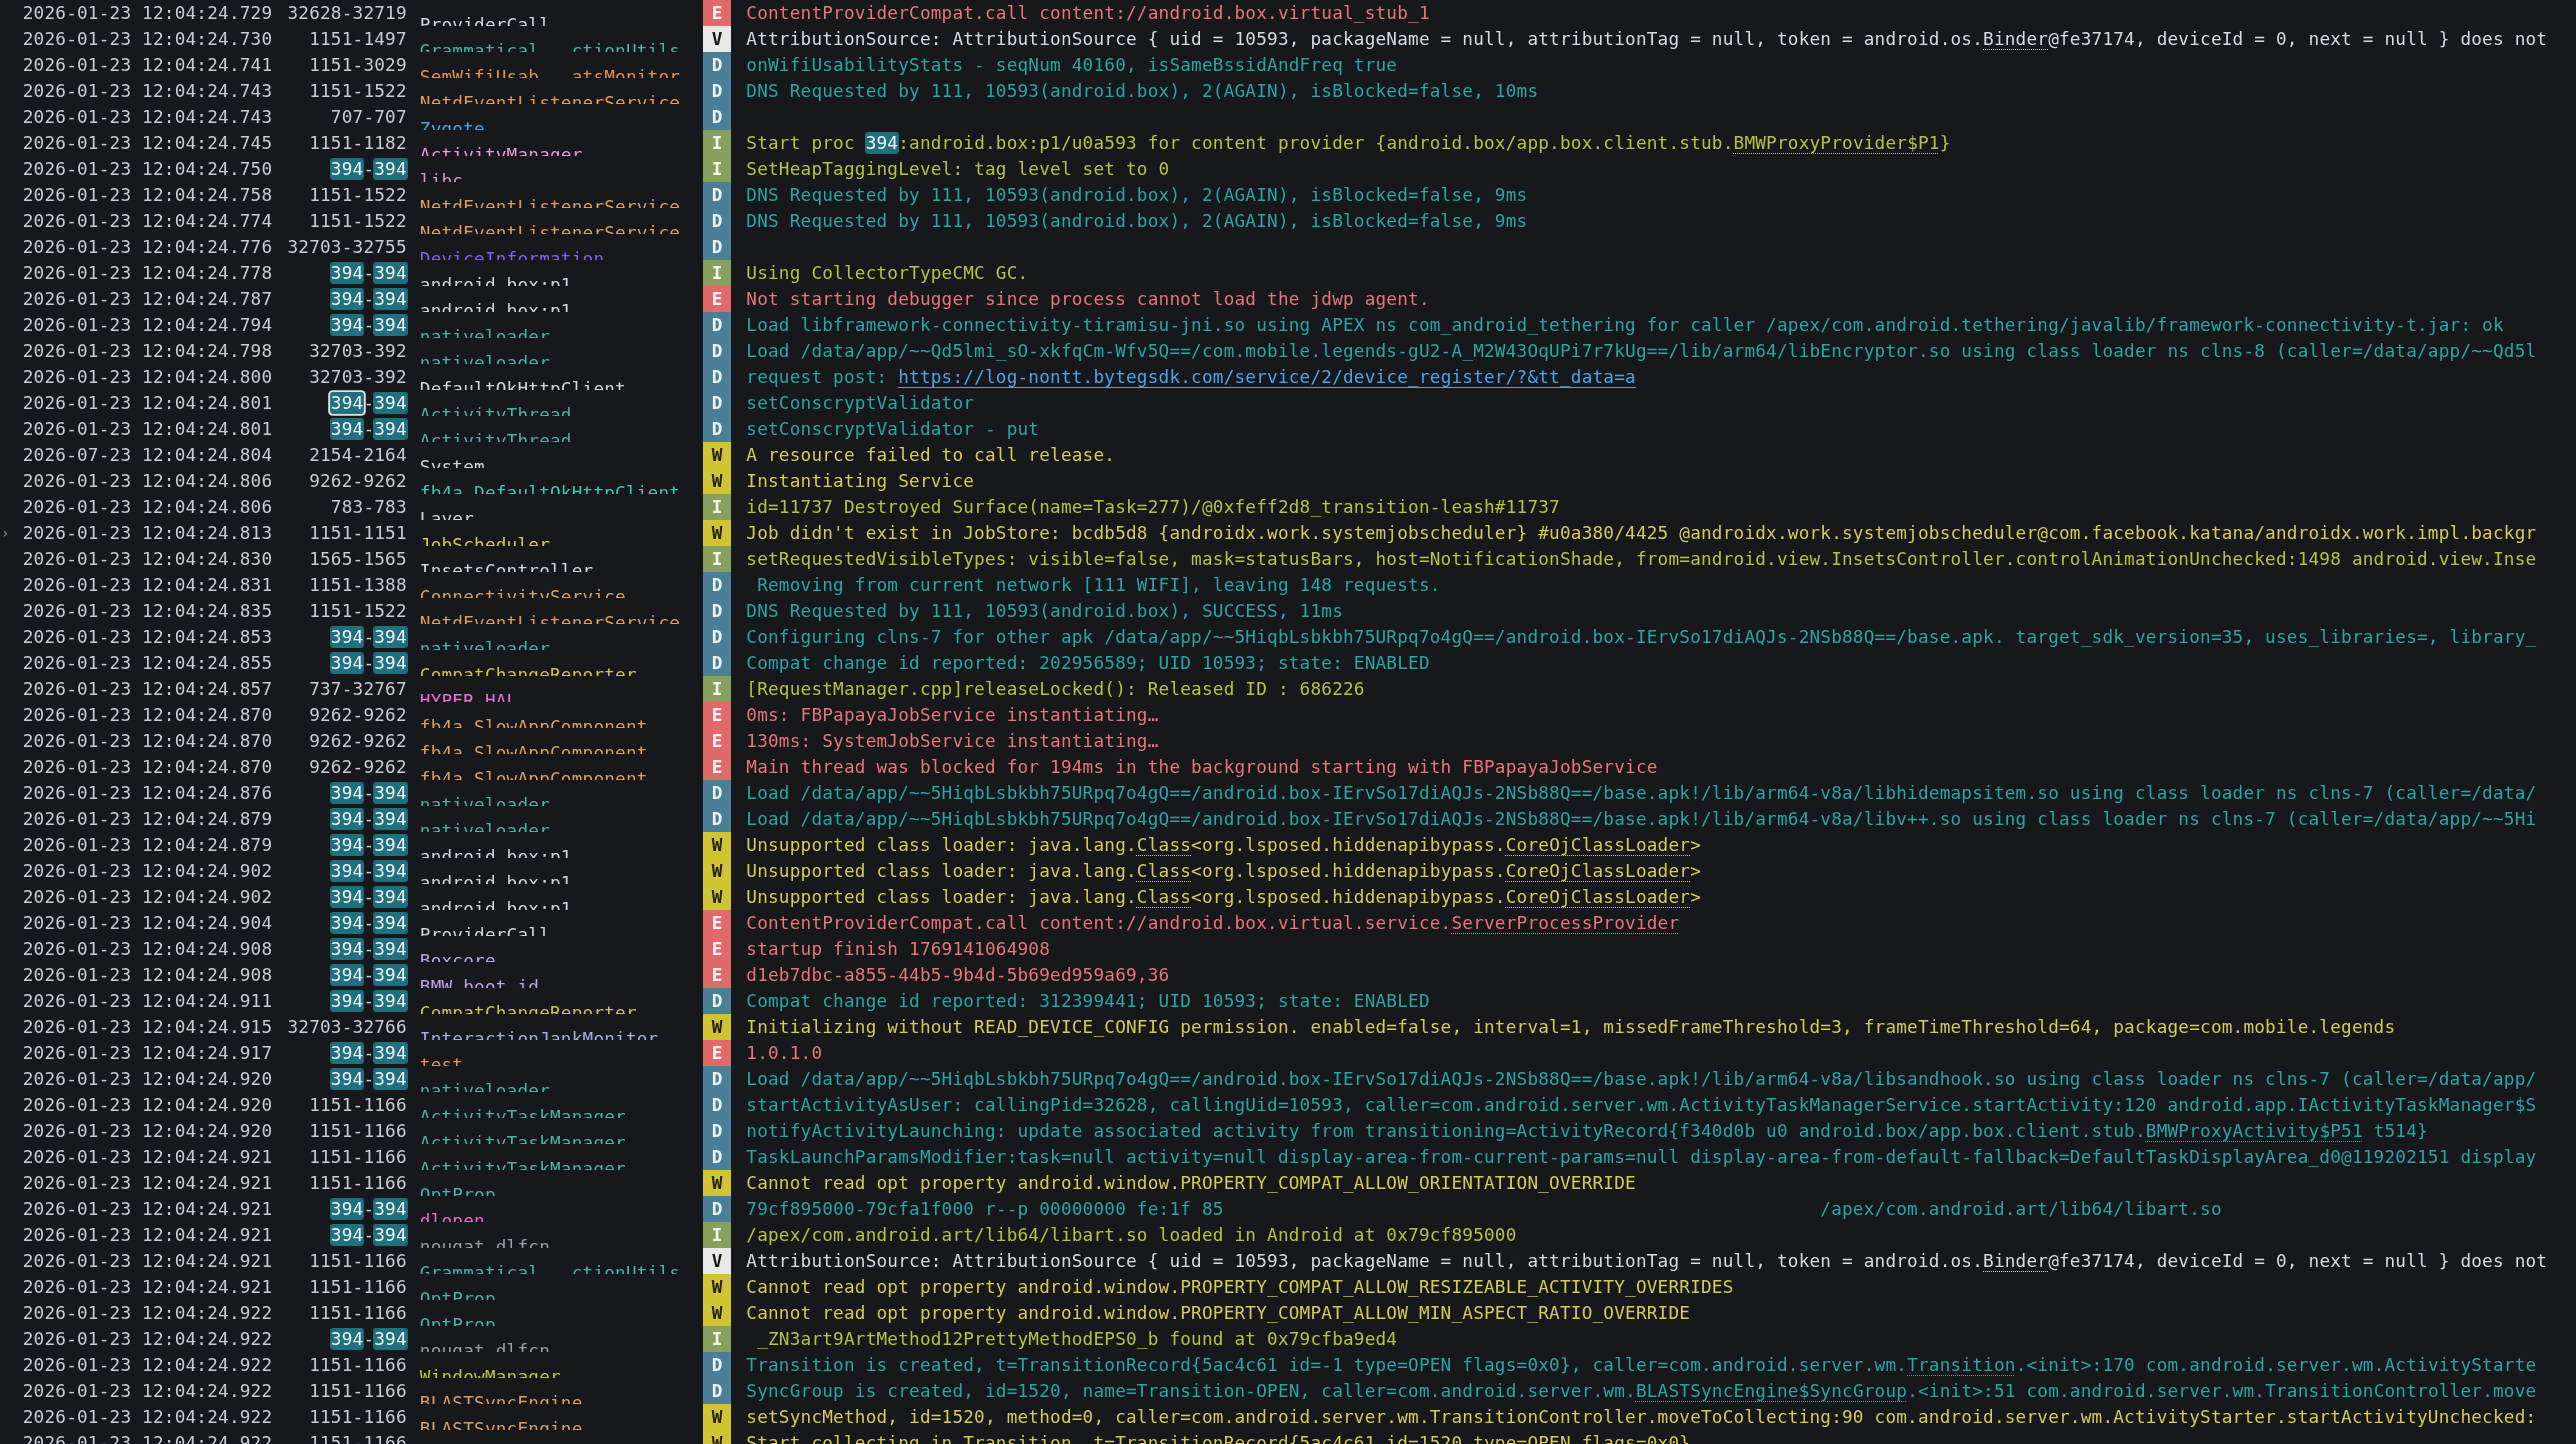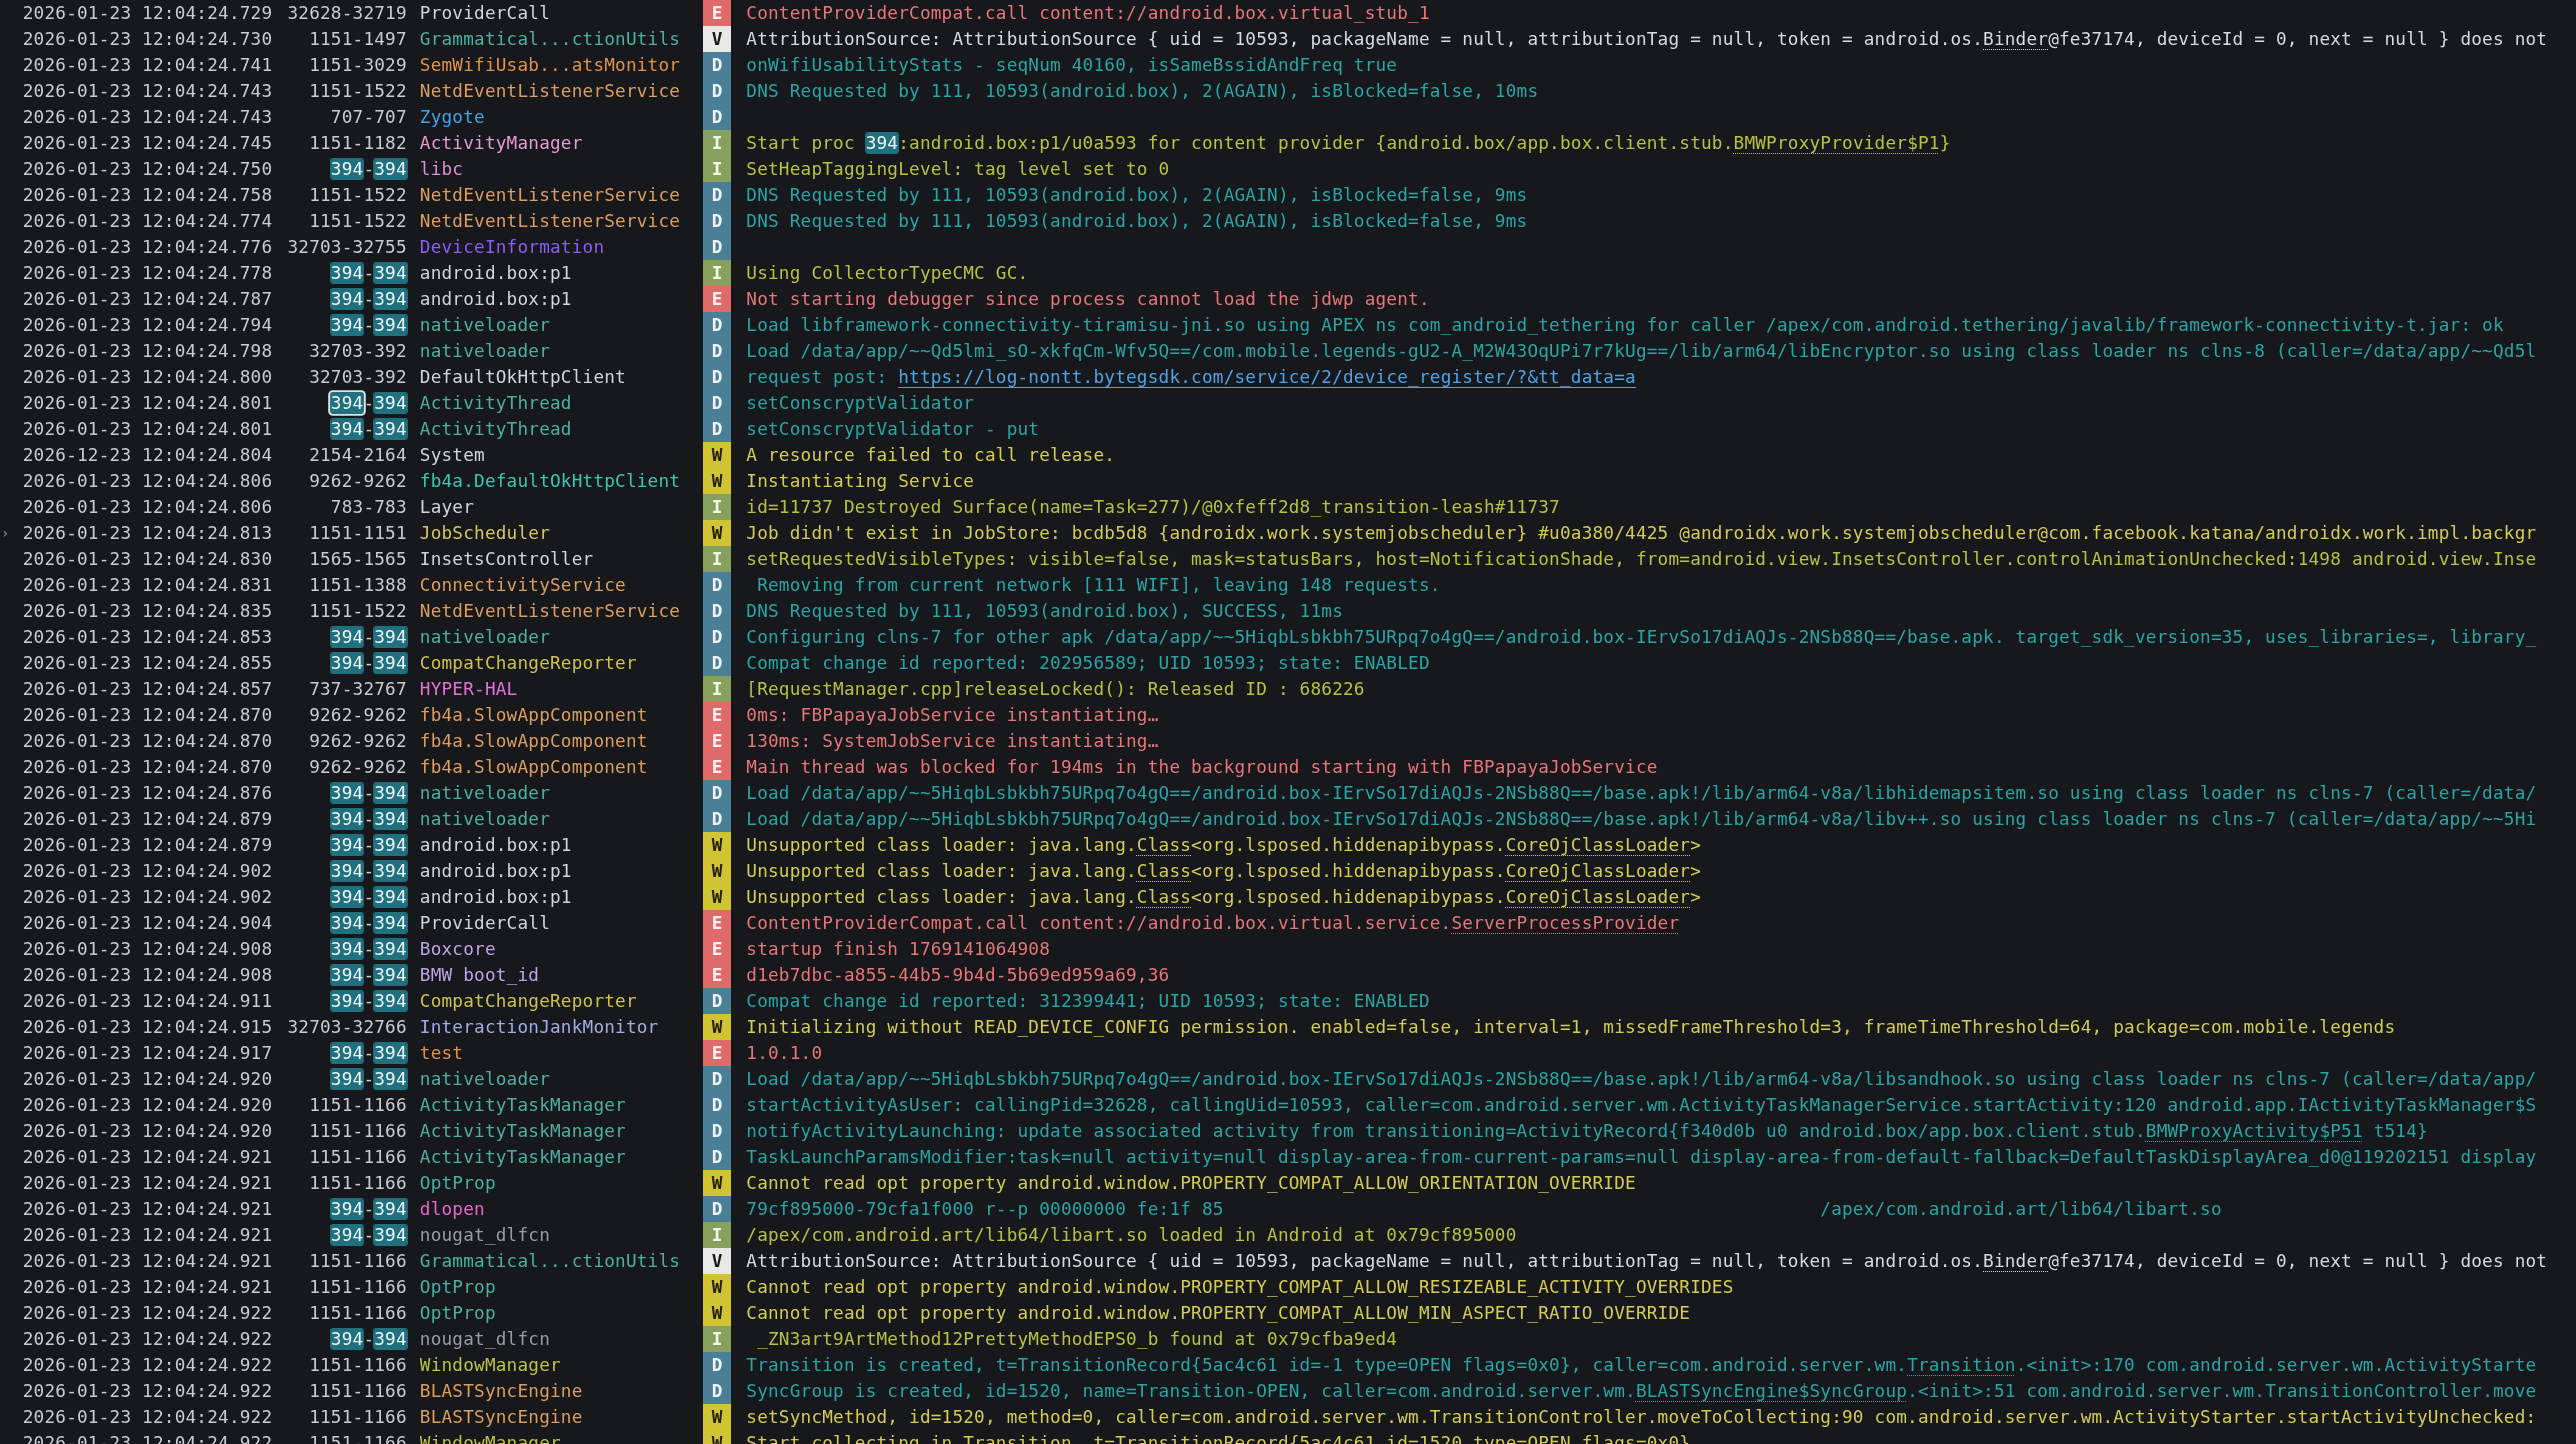--- a/index.html
+++ b/index.html
@@ -5,21 +5,21 @@
   html,body{margin:0;padding:0;background:#101216;}
   .viewer{
     position:relative;width:2576px;height:1445px;overflow:hidden;
     background:#16181c;
     font-family:"DejaVu Sans Mono",monospace;
     font-size:17.7px;letter-spacing:0.2px;color:#c9ccd3;
   }
   .row{display:flex;align-items:stretch;height:26px;line-height:26px;white-space:pre;position:relative;padding-left:9.3px;}
   .ts{width:263px;flex:none;overflow:hidden;color:#c9ccd3;text-align:right;}
   .pid{width:127px;flex:none;text-align:right;margin-left:7.5px;overflow:visible;color:#c9ccd3;}
-  .tag{width:276px;flex:none;margin-left:13px;overflow:hidden;}
+  .tag{width:276px;flex:none;margin-left:13px;overflow:hidden;margin-top:12px;}
   .badge{width:28px;flex:none;margin-left:7.5px;text-align:center;font-weight:700;}
   .msg{flex:1;margin-left:15px;overflow:hidden;}
   .hl{background:#20707f;color:#eef7f8;border-radius:1.9px;box-shadow:0 0 0 0.9px #20707f;}
   .hl.focus{box-shadow:0 0 0 0.9px #20707f,0 0 0 2.8px #dde2e6;}
   .und{text-decoration:underline dotted;text-underline-offset:3.7px;text-decoration-thickness:1.4px;}
   .link{text-decoration:underline;text-underline-offset:3.7px;}
   .expand{position:absolute;left:0.9px;top:0;width:9.3px;color:#8a909a;font-size:14px;line-height:26px;}
 </style>
 </head>
 <body>
@@ -36,21 +36,21 @@
       <div class="row"><span class="ts">2026-01-23 12:04:24.758</span><span class="pid"><span>1151-1522</span></span><span class="tag" style="color: rgb(221, 157, 95);">NetdEventListenerService</span><span class="badge" style="background: rgb(74, 127, 151); color: rgb(238, 245, 248);">D</span><span class="msg" style="color: rgb(42, 165, 165);"><span>DNS Requested by 111, 10593(android.box), 2(AGAIN), isBlocked=false, 9ms</span></span></div>
       <div class="row"><span class="ts">2026-01-23 12:04:24.774</span><span class="pid"><span>1151-1522</span></span><span class="tag" style="color: rgb(221, 157, 95);">NetdEventListenerService</span><span class="badge" style="background: rgb(74, 127, 151); color: rgb(238, 245, 248);">D</span><span class="msg" style="color: rgb(42, 165, 165);"><span>DNS Requested by 111, 10593(android.box), 2(AGAIN), isBlocked=false, 9ms</span></span></div>
       <div class="row"><span class="ts">2026-01-23 12:04:24.776</span><span class="pid"><span>32703-32755</span></span><span class="tag" style="color: #8b5cf6;">DeviceInformation</span><span class="badge" style="background: rgb(74, 127, 151); color: rgb(238, 245, 248);">D</span></div>
       <div class="row"><span class="ts">2026-01-23 12:04:24.778</span><span class="pid"><span class="hl">394</span><span>-</span><span class="hl">394</span></span><span class="tag" style="color: rgb(210, 212, 217);">android.box:p1</span><span class="badge" style="background: rgb(135, 160, 94); color: rgb(242, 246, 233);">I</span><span class="msg" style="color: rgb(185, 193, 67);"><span>Using CollectorTypeCMC GC.</span></span></div>
       <div class="row"><span class="ts">2026-01-23 12:04:24.787</span><span class="pid"><span class="hl">394</span><span>-</span><span class="hl">394</span></span><span class="tag" style="color: rgb(210, 212, 217);">android.box:p1</span><span class="badge" style="background: rgb(224, 106, 106); color: rgb(253, 241, 241);">E</span><span class="msg" style="color: rgb(232, 118, 118);"><span>Not starting debugger since process cannot load the jdwp agent.</span></span></div>
       <div class="row"><span class="ts">2026-01-23 12:04:24.794</span><span class="pid"><span class="hl">394</span><span>-</span><span class="hl">394</span></span><span class="tag" style="color: rgb(76, 177, 162);">nativeloader</span><span class="badge" style="background: rgb(74, 127, 151); color: rgb(238, 245, 248);">D</span><span class="msg" style="color: rgb(42, 165, 165);"><span>Load libframework-connectivity-tiramisu-jni.so using APEX ns com_android_tethering for caller /apex/com.android.tethering/javalib/framework-connectivity-t.jar: ok</span></span></div>
       <div class="row"><span class="ts">2026-01-23 12:04:24.798</span><span class="pid"><span>32703-392</span></span><span class="tag" style="color: rgb(76, 177, 162);">nativeloader</span><span class="badge" style="background: rgb(74, 127, 151); color: rgb(238, 245, 248);">D</span><span class="msg" style="color: rgb(42, 165, 165);"><span>Load /data/app/~~Qd5lmi_sO-xkfqCm-Wfv5Q==/com.mobile.legends-gU2-A_M2W43OqUPi7r7kUg==/lib/arm64/libEncryptor.so using class loader ns clns-8 (caller=/data/app/~~Qd5l</span></span></div>
       <div class="row"><span class="ts">2026-01-23 12:04:24.800</span><span class="pid"><span>32703-392</span></span><span class="tag" style="color: rgb(210, 212, 217);">DefaultOkHttpClient</span><span class="badge" style="background: rgb(74, 127, 151); color: rgb(238, 245, 248);">D</span><span class="msg" style="color: rgb(42, 165, 165);"><span>request post: </span><span class="link" style="color: rgb(78, 163, 232);">https://log-nontt.bytegsdk.com/service/2/device_register/?&amp;tt_data=a</span></span></div>
       <div class="row"><span class="ts">2026-01-23 12:04:24.801</span><span class="pid"><span class="hl focus">394</span><span>-</span><span class="hl">394</span></span><span class="tag" style="color: rgb(76, 177, 162);">ActivityThread</span><span class="badge" style="background: rgb(74, 127, 151); color: rgb(238, 245, 248);">D</span><span class="msg" style="color: rgb(42, 165, 165);"><span>setConscryptValidator</span></span></div>
       <div class="row"><span class="ts">2026-01-23 12:04:24.801</span><span class="pid"><span class="hl">394</span><span>-</span><span class="hl">394</span></span><span class="tag" style="color: rgb(76, 177, 162);">ActivityThread</span><span class="badge" style="background: rgb(74, 127, 151); color: rgb(238, 245, 248);">D</span><span class="msg" style="color: rgb(42, 165, 165);"><span>setConscryptValidator - put</span></span></div>
-      <div class="row"><span class="ts">2026-12-23 12:04:24.804</span><span class="pid"><span>2154-2164</span></span><span class="tag" style="color: rgb(210, 212, 217);">System</span><span class="badge" style="background: rgb(208, 196, 51); color: rgb(38, 34, 14);">W</span><span class="msg" style="color: rgb(213, 203, 85);"><span>A resource failed to call release.</span></span></div>
+      <div class="row"><span class="ts">2026-07-23 12:04:24.804</span><span class="pid"><span>2154-2164</span></span><span class="tag" style="color: rgb(210, 212, 217);">System</span><span class="badge" style="background: rgb(208, 196, 51); color: rgb(38, 34, 14);">W</span><span class="msg" style="color: rgb(213, 203, 85);"><span>A resource failed to call release.</span></span></div>
       <div class="row"><span class="ts">2026-01-23 12:04:24.806</span><span class="pid"><span>9262-9262</span></span><span class="tag" style="color: rgb(62, 198, 180);">fb4a.DefaultOkHttpClient</span><span class="badge" style="background: rgb(208, 196, 51); color: rgb(38, 34, 14);">W</span><span class="msg" style="color: rgb(213, 203, 85);"><span>Instantiating Service</span></span></div>
       <div class="row"><span class="ts">2026-01-23 12:04:24.806</span><span class="pid"><span>783-783</span></span><span class="tag" style="color: rgb(210, 212, 217);">Layer</span><span class="badge" style="background: rgb(135, 160, 94); color: rgb(242, 246, 233);">I</span><span class="msg" style="color: rgb(185, 193, 67);"><span>id=11737 Destroyed Surface(name=Task=277)/@0xfeff2d8_transition-leash#11737</span></span></div>
       <div class="row"><span class="expand">›</span><span class="ts">2026-01-23 12:04:24.813</span><span class="pid"><span>1151-1151</span></span><span class="tag" style="color: rgb(213, 199, 90);">JobScheduler</span><span class="badge" style="background: rgb(208, 196, 51); color: rgb(38, 34, 14);">W</span><span class="msg" style="color: rgb(213, 203, 85);"><span>Job didn't exist in JobStore: bcdb5d8 {androidx.work.systemjobscheduler} #u0a380/4425 @androidx.work.systemjobscheduler@com.facebook.katana/androidx.work.impl.backgr</span></span></div>
       <div class="row"><span class="ts">2026-01-23 12:04:24.830</span><span class="pid"><span>1565-1565</span></span><span class="tag" style="color: rgb(210, 212, 217);">InsetsController</span><span class="badge" style="background: rgb(135, 160, 94); color: rgb(242, 246, 233);">I</span><span class="msg" style="color: rgb(185, 193, 67);"><span>setRequestedVisibleTypes: visible=false, mask=statusBars, host=NotificationShade, from=android.view.InsetsController.controlAnimationUnchecked:1498 android.view.Inse</span></span></div>
       <div class="row"><span class="ts">2026-01-23 12:04:24.831</span><span class="pid"><span>1151-1388</span></span><span class="tag" style="color: rgb(221, 157, 95);">ConnectivityService</span><span class="badge" style="background: rgb(74, 127, 151); color: rgb(238, 245, 248);">D</span><span class="msg" style="color: rgb(42, 165, 165);"><span> Removing from current network [111 WIFI], leaving 148 requests.</span></span></div>
       <div class="row"><span class="ts">2026-01-23 12:04:24.835</span><span class="pid"><span>1151-1522</span></span><span class="tag" style="color: rgb(221, 157, 95);">NetdEventListenerService</span><span class="badge" style="background: rgb(74, 127, 151); color: rgb(238, 245, 248);">D</span><span class="msg" style="color: rgb(42, 165, 165);"><span>DNS Requested by 111, 10593(android.box), SUCCESS, 11ms</span></span></div>
       <div class="row"><span class="ts">2026-01-23 12:04:24.853</span><span class="pid"><span class="hl">394</span><span>-</span><span class="hl">394</span></span><span class="tag" style="color: rgb(76, 177, 162);">nativeloader</span><span class="badge" style="background: rgb(74, 127, 151); color: rgb(238, 245, 248);">D</span><span class="msg" style="color: rgb(42, 165, 165);"><span>Configuring clns-7 for other apk /data/app/~~5HiqbLsbkbh75URpq7o4gQ==/android.box-IErvSo17diAQJs-2NSb88Q==/base.apk. target_sdk_version=35, uses_libraries=, library_</span></span></div>
       <div class="row"><span class="ts">2026-01-23 12:04:24.855</span><span class="pid"><span class="hl">394</span><span>-</span><span class="hl">394</span></span><span class="tag" style="color: rgb(207, 193, 75);">CompatChangeReporter</span><span class="badge" style="background: rgb(74, 127, 151); color: rgb(238, 245, 248);">D</span><span class="msg" style="color: rgb(42, 165, 165);"><span>Compat change id reported: 202956589; UID 10593; state: ENABLED</span></span></div>
       <div class="row"><span class="ts">2026-01-23 12:04:24.857</span><span class="pid"><span>737-32767</span></span><span class="tag" style="color: rgb(228, 114, 216);">HYPER-HAL</span><span class="badge" style="background: rgb(135, 160, 94); color: rgb(242, 246, 233);">I</span><span class="msg" style="color: rgb(185, 193, 67);"><span>[RequestManager.cpp]releaseLocked(): Released ID : 686226</span></span></div>
       <div class="row"><span class="ts">2026-01-23 12:04:24.870</span><span class="pid"><span>9262-9262</span></span><span class="tag" style="color: rgb(221, 157, 95);">fb4a.SlowAppComponent</span><span class="badge" style="background: rgb(224, 106, 106); color: rgb(253, 241, 241);">E</span><span class="msg" style="color: rgb(232, 118, 118);"><span>0ms: FBPapayaJobService instantiating…</span></span></div>

